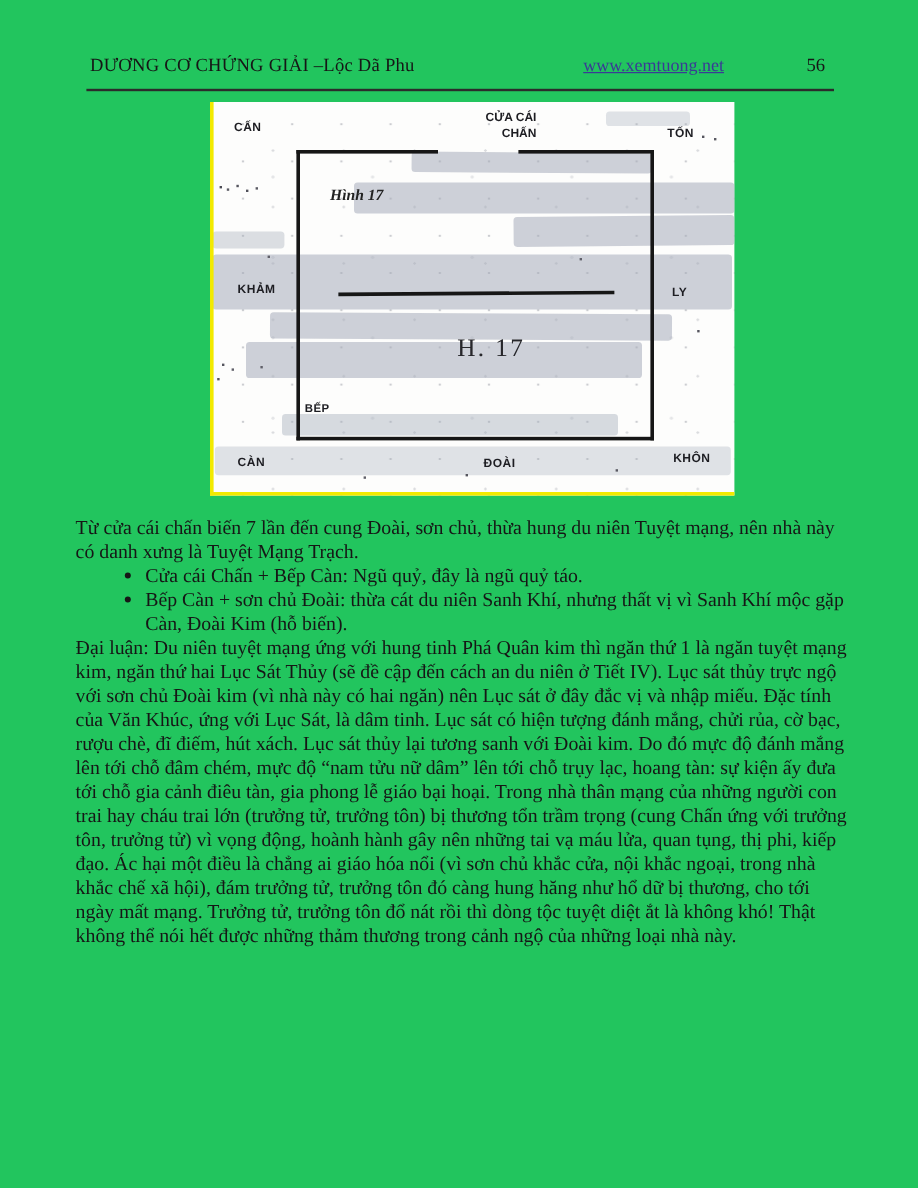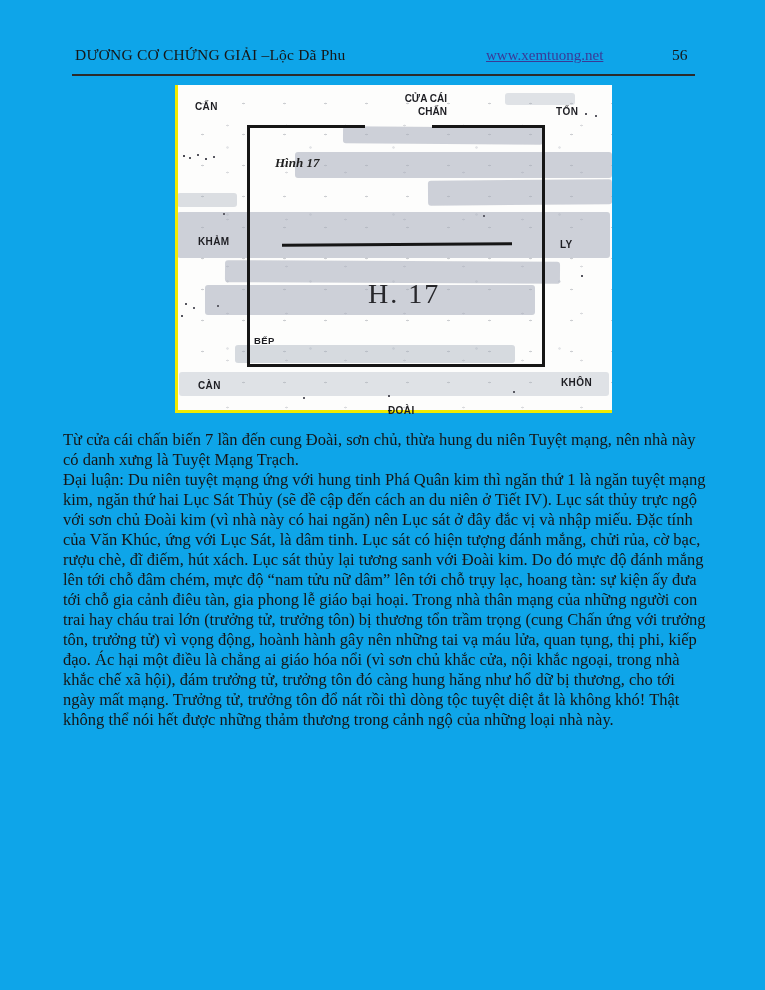--- a/index.html
+++ b/index.html
@@ -1,16 +1,16 @@
 <!DOCTYPE html>
 <html><head>
 <meta charset="utf-8">
 <style>
   html,body{margin:0;padding:0;background:#ffffff;}
-  .page{position:relative;width:765px;height:990px;background:#0ea5e9;overflow:hidden;
+  .page{position:relative;width:765px;height:990px;background:#22c55e;overflow:hidden;
         font-family:"Liberation Serif", serif;color:#161616;}
 
   
   .hdr-title{position:absolute;left:75px;top:46px;font-size:15.5px;letter-spacing:.2px;white-space:nowrap;}
   .hdr-link{position:absolute;left:486px;top:47px;font-size:15px;color:#3a3a96;
             text-decoration:underline;cursor:pointer;white-space:nowrap;}
   .hdr-num{position:absolute;left:672px;top:46px;font-size:15.5px;}
   .hdr-rule{position:absolute;left:72px;top:74px;width:623px;height:2px;background:#2b2b2b;}
 
   
@@ -49,29 +49,29 @@
   .wall-top-b{left:257px;top:40px;width:113px;height:3px;}
   .partition{left:107px;top:158px;width:230px;height:3px;transform:rotate(-.4deg);}
 
   .cmp{position:absolute;font-family:"Liberation Sans", sans-serif;font-weight:bold;
        font-size:10px;letter-spacing:.4px;color:#1d1d22;white-space:nowrap;}
   .lbl-can{left:20px;top:16px;}
   .lbl-ton{left:381px;top:21px;}
   .lbl-kham{left:23px;top:151px;}
   .lbl-ly{left:385px;top:154px;}
   .lbl-canb{left:23px;top:295px;}
-  .lbl-doai{left:213px;top:296px;margin-top:24px;}
+  .lbl-doai{left:228px;top:296px;}
   .lbl-khon{left:386px;top:292px;text-align:right;}
   .lbl-bep{left:79px;top:250px;font-size:9.5px;}
   .door-label{position:absolute;left:192px;top:8px;width:80px;text-align:right;
        font-family:"Liberation Sans", sans-serif;font-weight:bold;font-size:10px;
        line-height:12.5px;color:#1d1d22;}
   .fig-caption{position:absolute;left:100px;top:70px;font-weight:bold;font-style:italic;
        font-size:13px;color:#222;}
-  .fig-big{position:absolute;left:193px;top:193px;font-size:28px;letter-spacing:2px;color:#27272b;}
+  .fig-big{position:absolute;left:206px;top:193px;font-size:21px;letter-spacing:2px;color:#27272b;}
 
   
   .content{position:absolute;left:63px;top:430px;width:645px;font-size:16.5px;line-height:20px;}
   .content p{margin:0;}
   .content ul{margin:0;padding-left:58px;}
   .content li{margin:0;}
   .h-underline{text-decoration:underline;text-decoration-thickness:1.5px;text-underline-offset:3px;}
 </style>
 </head>
 <body>
@@ -119,16 +119,20 @@
     <div class="cmp lbl-doai">ĐOÀI</div>
     <div class="cmp lbl-khon">KHÔN</div>
     <div class="cmp lbl-bep">BẾP</div>
 
     <div class="fig-caption">Hình 17</div>
     <div class="fig-big">H. 17</div>
   </div>
 
   <div class="content">
     <p>Từ cửa cái chấn biến 7 lần đến cung Đoài, sơn chủ, thừa hung du niên Tuyệt mạng, nên nhà này có danh xưng là Tuyệt Mạng Trạch.</p>
+    <ul>
+      <li>Cửa cái Chấn + Bếp Càn: Ngũ quỷ, đây là ngũ quỷ táo.</li>
+      <li>Bếp Càn + sơn chủ Đoài: thừa cát du niên Sanh Khí, nhưng thất vị vì Sanh Khí mộc gặp Càn, Đoài Kim (hỗ biến).</li>
+    </ul>
     <p>Đại luận: Du niên tuyệt mạng ứng với hung tinh Phá Quân kim thì ngăn thứ 1 là ngăn tuyệt mạng kim, ngăn thứ hai Lục Sát Thủy (sẽ đề cập đến cách an du niên ở Tiết IV). Lục sát thủy trực ngộ với sơn chủ Đoài kim (vì nhà này có hai ngăn) nên Lục sát ở đây đắc vị và nhập miếu. Đặc tính của Văn Khúc, ứng với Lục Sát, là dâm tinh. Lục sát có hiện tượng đánh mắng, chửi rủa, cờ bạc, rượu chè, đĩ điếm, hút xách. Lục sát thủy lại tương sanh với Đoài kim. Do đó mực độ đánh mắng lên tới chỗ đâm chém, mực độ “nam tửu nữ dâm” lên tới chỗ trụy lạc, hoang tàn: sự kiện ấy đưa tới chỗ gia cảnh điêu tàn, gia phong lễ giáo bại hoại. Trong nhà thân mạng của những người con trai hay cháu trai lớn (trưởng tử, trưởng tôn) bị thương tổn trầm trọng (cung Chấn ứng với trưởng tôn, trưởng tử) vì vọng động, hoành hành gây nên những tai vạ máu lửa, quan tụng, thị phi, kiếp đạo. Ác hại một điều là chẳng ai giáo hóa nổi (vì sơn chủ khắc cửa, nội khắc ngoại, trong nhà khắc chế xã hội), đám trưởng tử, trưởng tôn đó càng hung hăng như hổ dữ bị thương, cho tới ngày mất mạng. Trưởng tử, trưởng tôn đổ nát rồi thì dòng tộc tuyệt diệt ắt là không khó! Thật không thể nói hết được những thảm thương trong cảnh ngộ của những loại nhà này.</p>
   </div>
 
 </div>
 
 </body></html>

